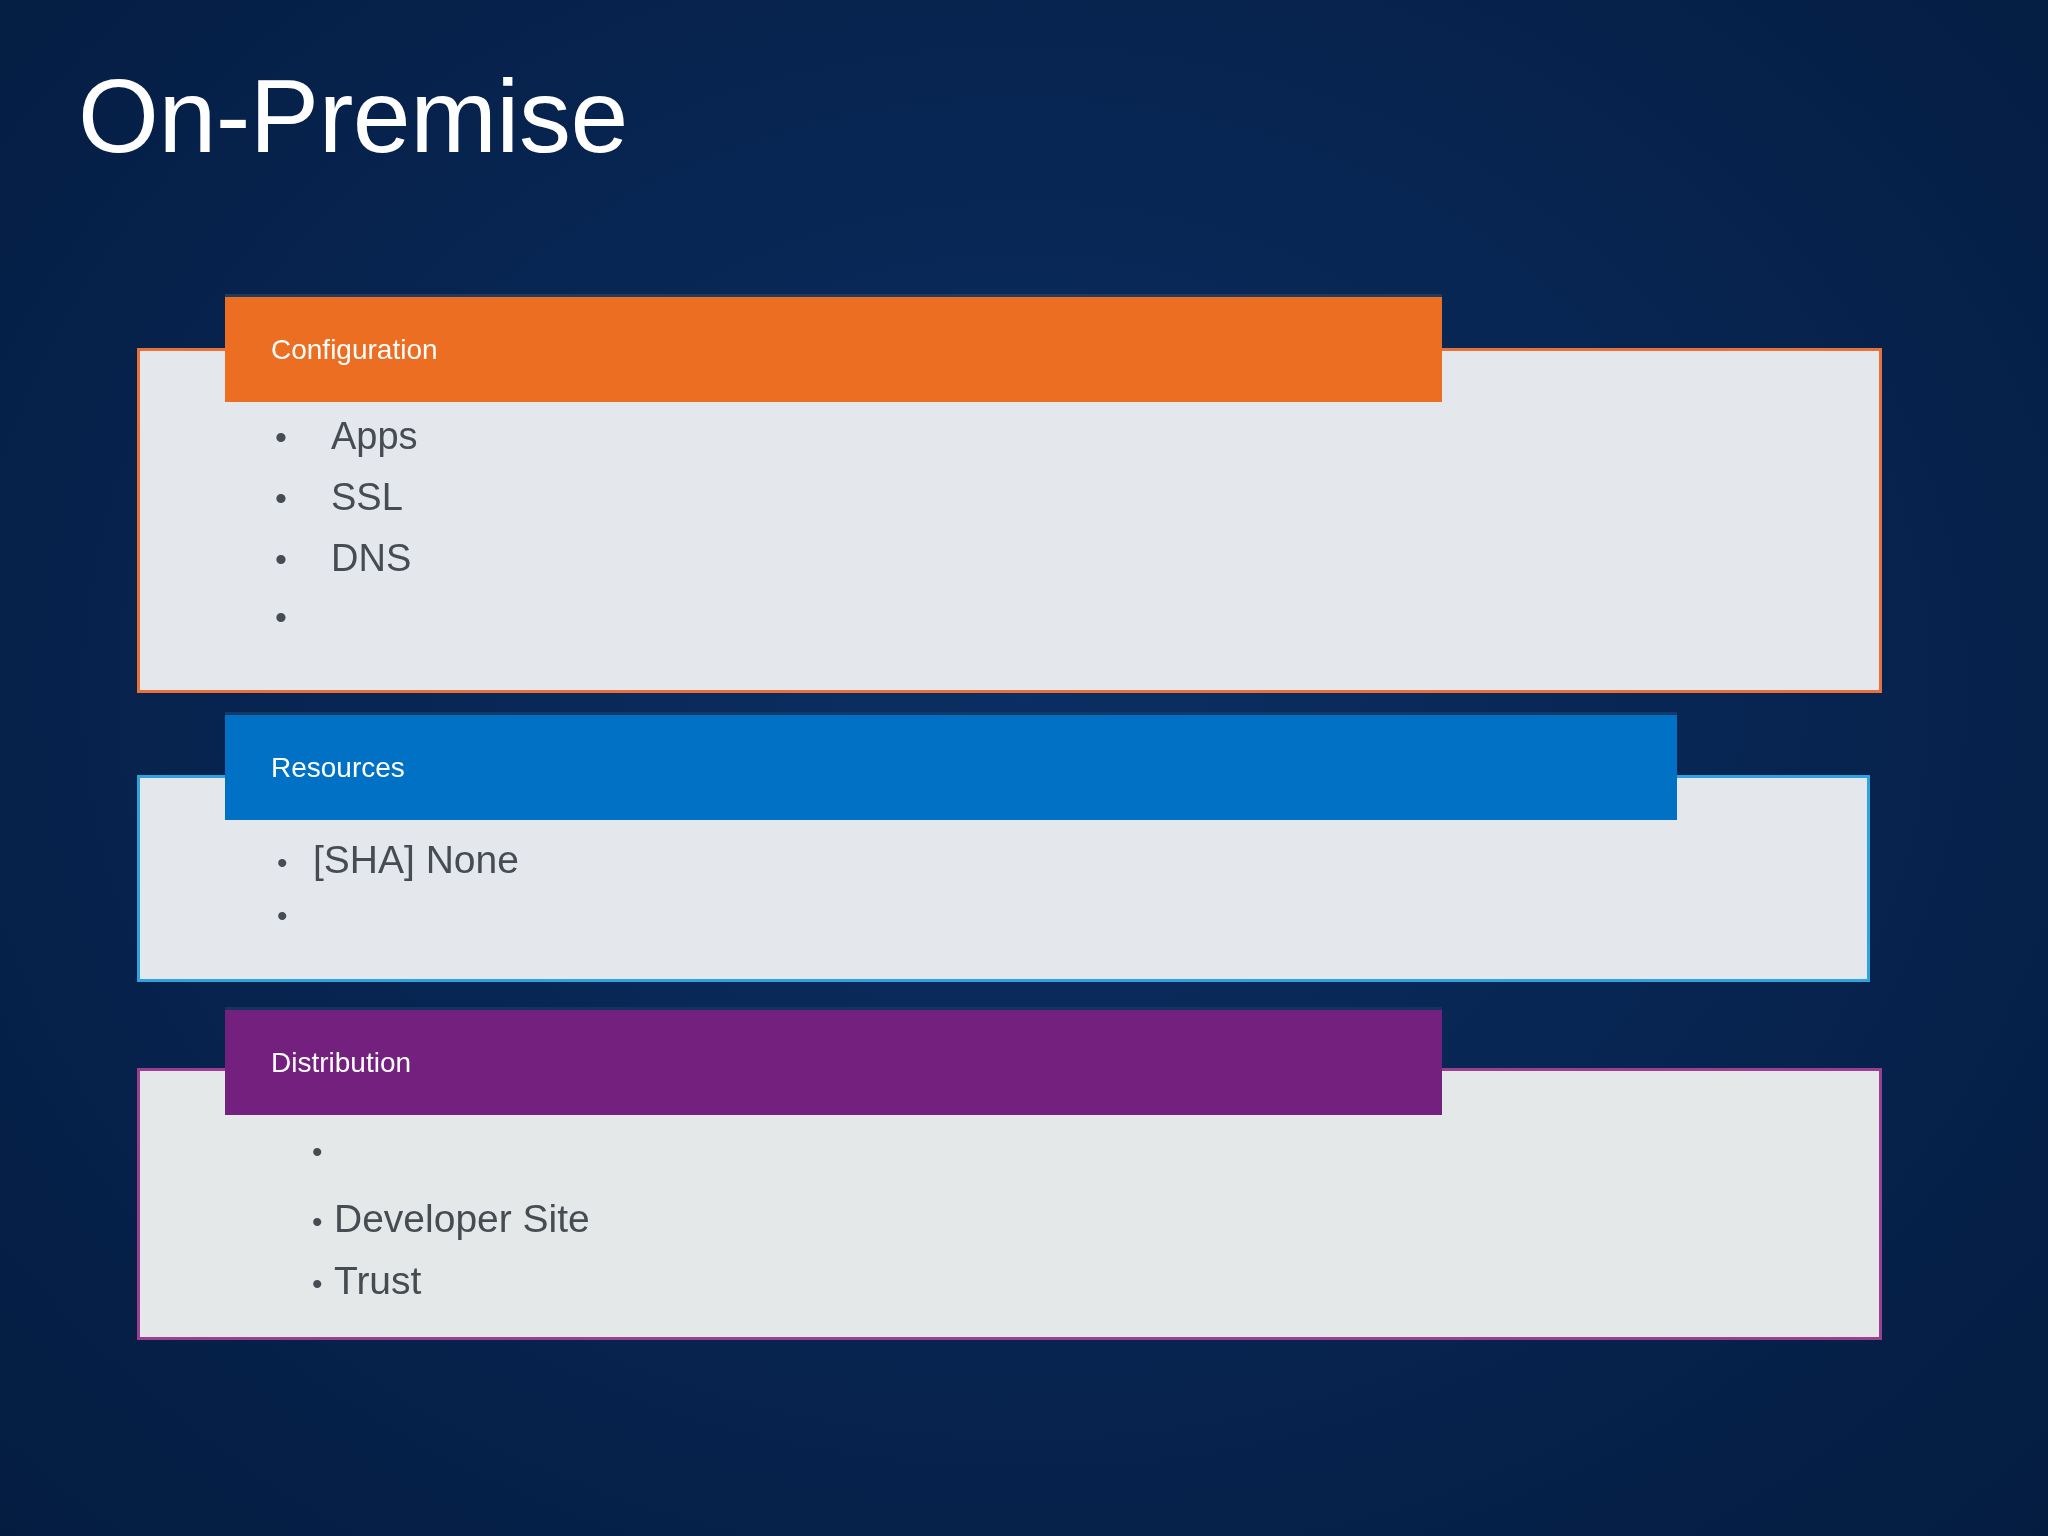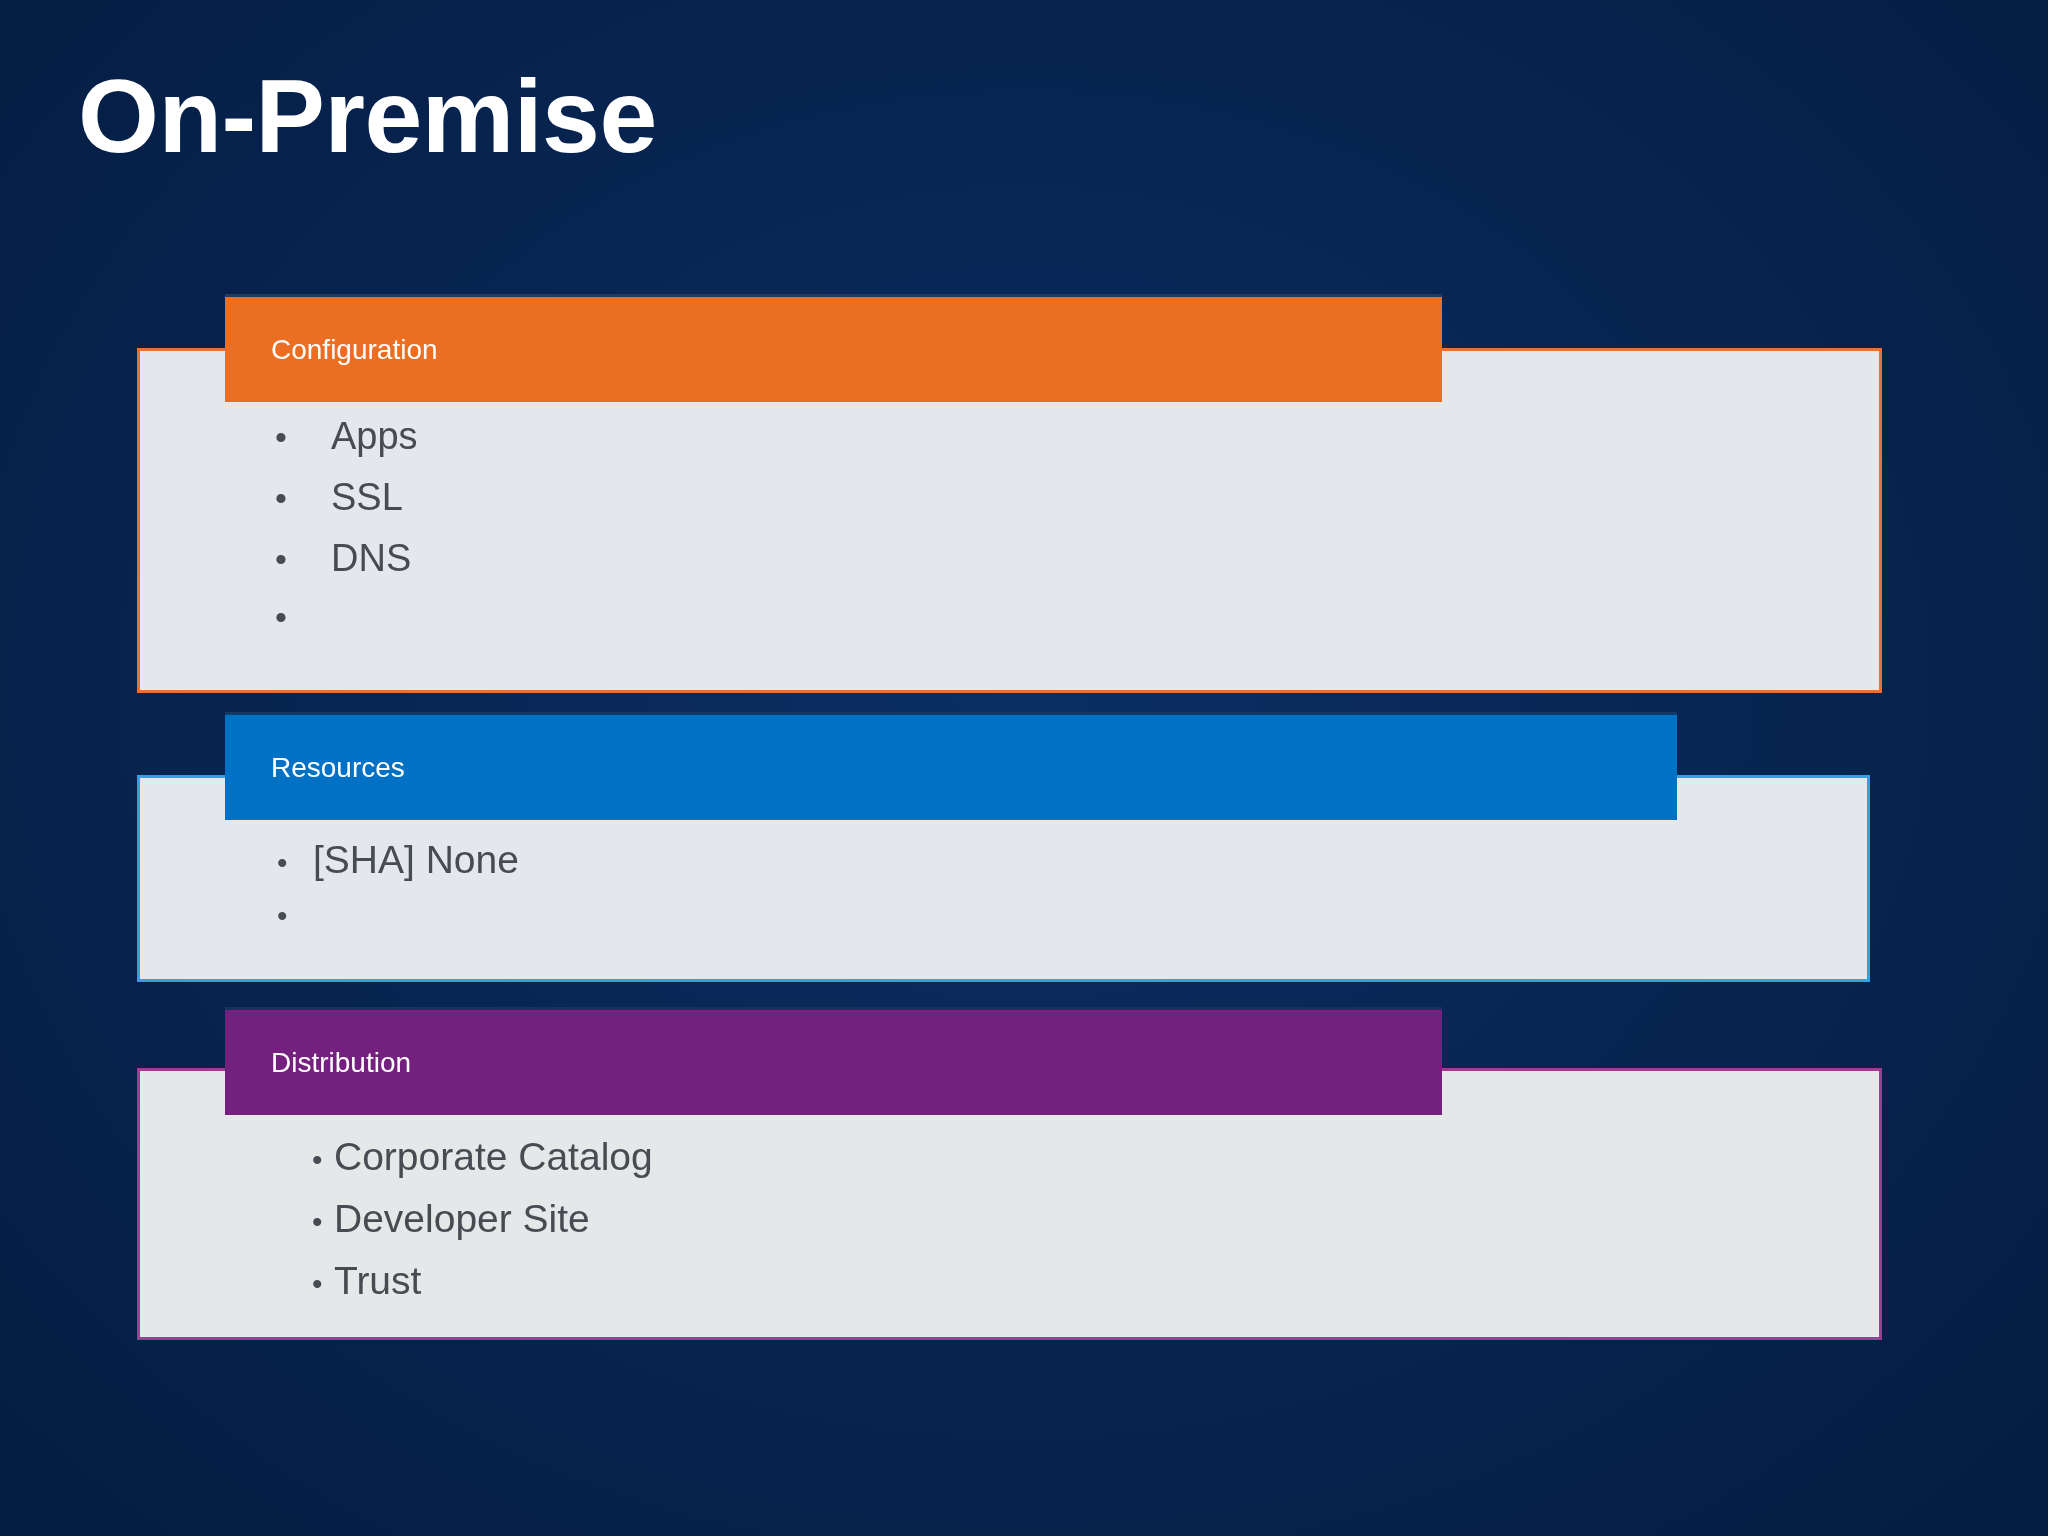--- a/index.html
+++ b/index.html
@@ -22,21 +22,21 @@
     background-image: radial-gradient(ellipse at 50% 45%, #0b2f63 0%, #072450 55%, #041c40 100%);
   }
 
   
   #slide-title {
     position: absolute;
     left: 78px;
     top: 62px;
     font-size: 104px;
     line-height: 1.05;
-    font-weight: 700;
+    font-weight: 400;
     color: #ffffff;
     letter-spacing: -0.5px;
     white-space: nowrap;
   }
 
   
   .section {
     position: absolute;
   }
   .panel {
@@ -235,21 +235,20 @@
       <span class="band-label">Resources</span>
     </div>
   </div>
 
   <div class="section" id="sec-distribution">
     <div class="panel"></div>
 
     <ul class="bullets">
       <li>
         <span class="dot">•</span>
-        <span class="txt">Corporate Catalog</span>
       </li>
       <li>
         <span class="dot">•</span>
         <span class="txt">Developer Site</span>
       </li>
       <li>
         <span class="dot">•</span>
         <span class="txt">Trust</span>
       </li>
     </ul>

